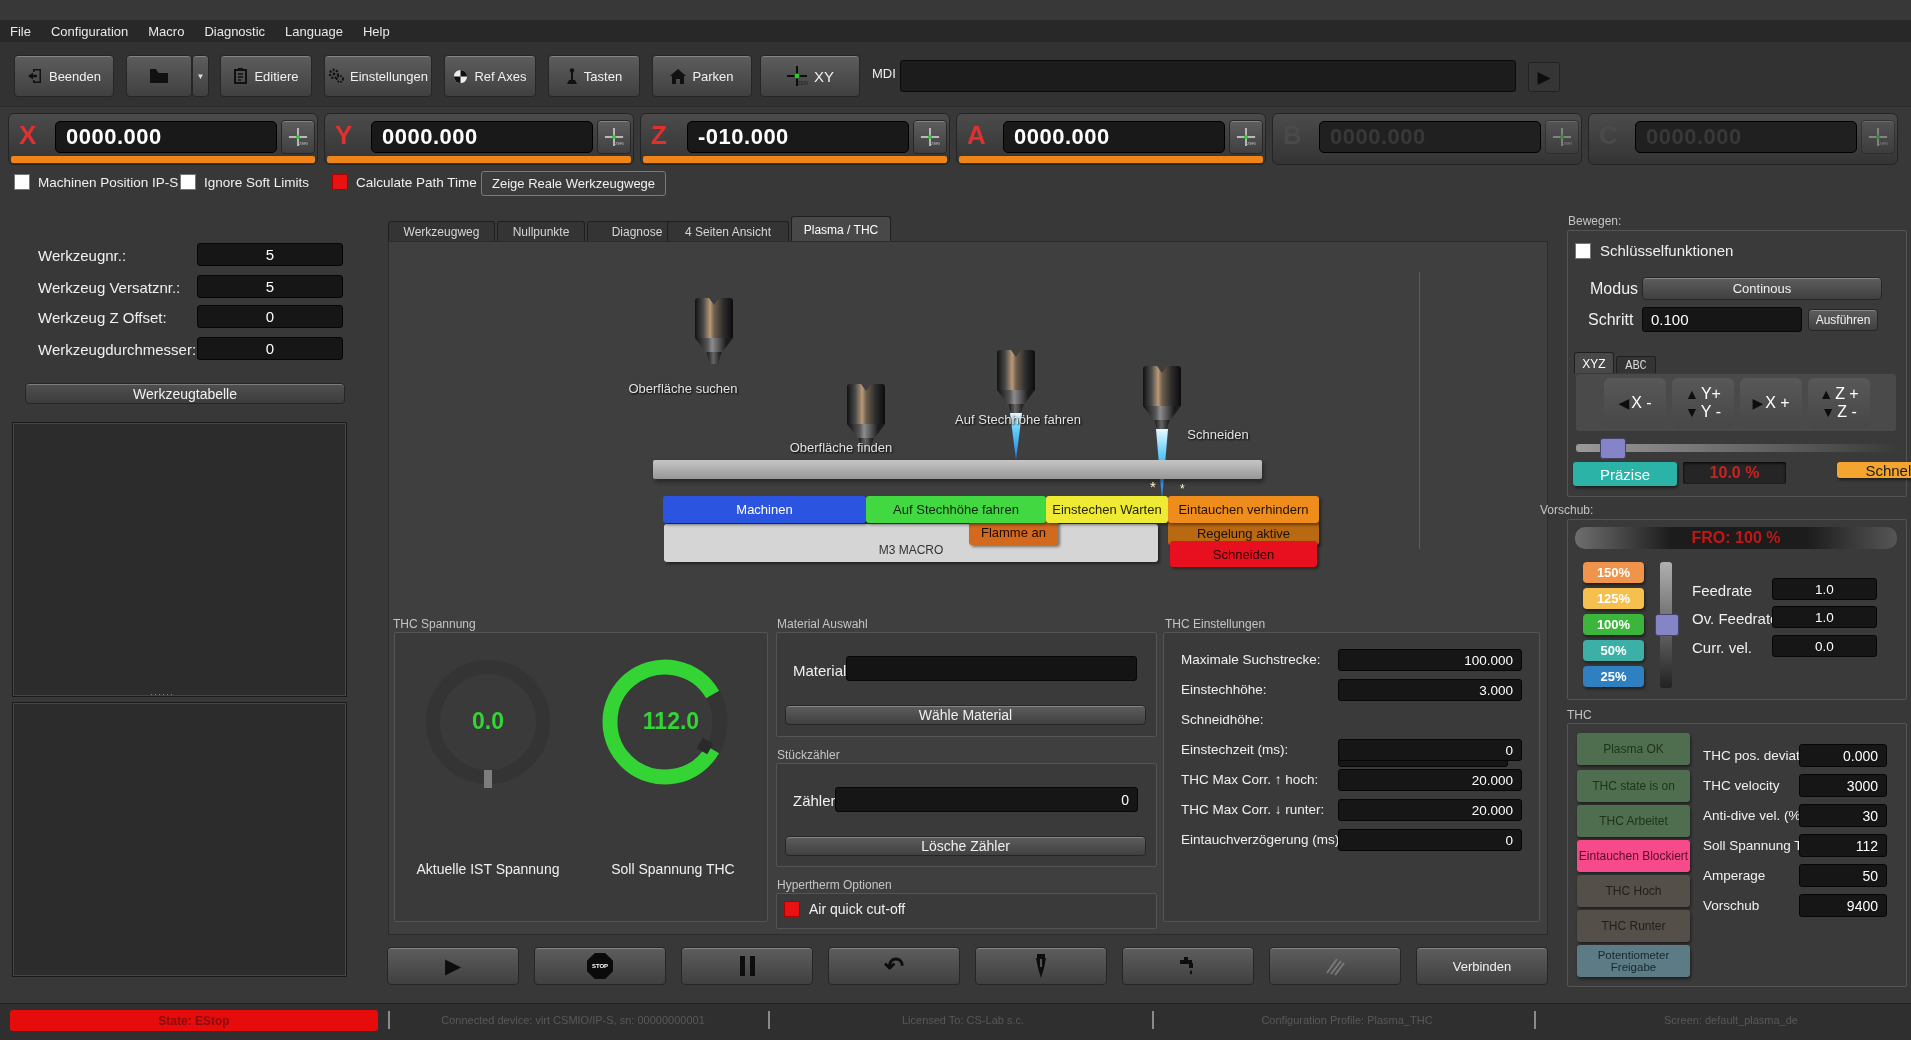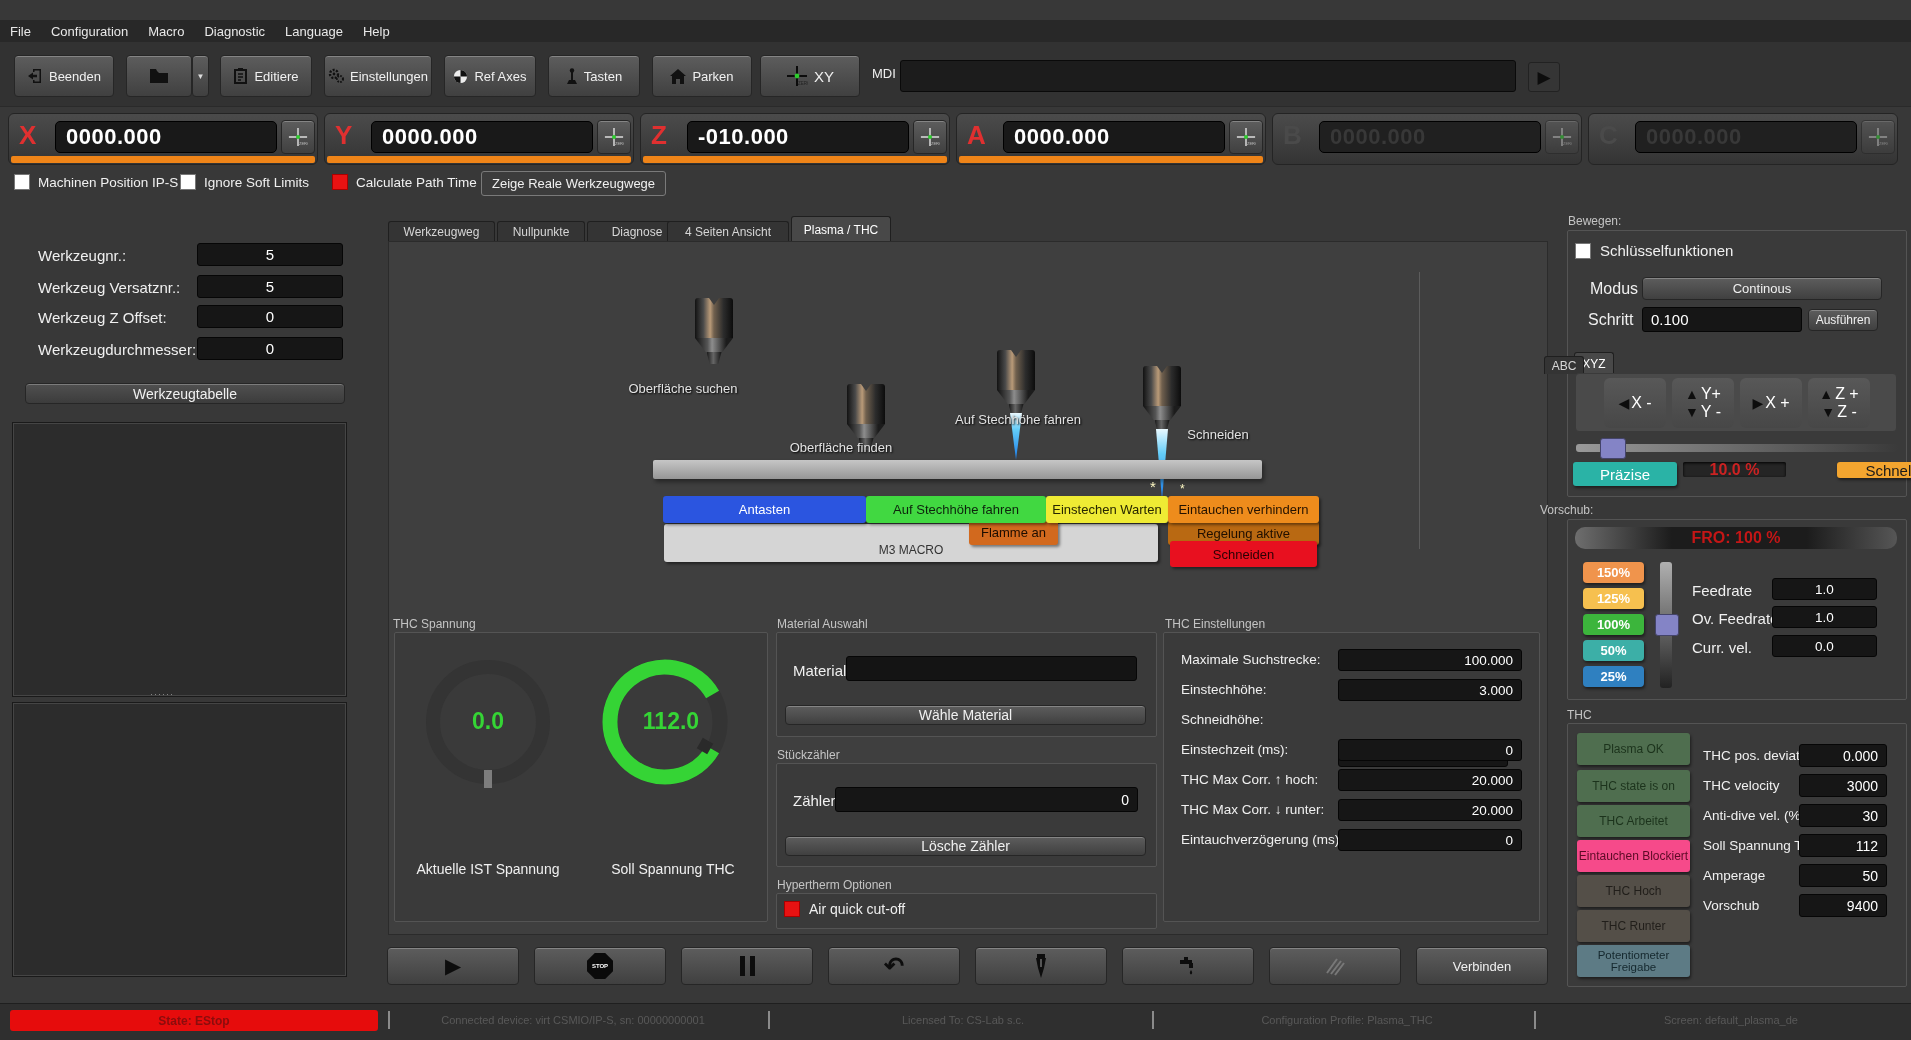--- a/index.html
+++ b/index.html
@@ -287,21 +287,21 @@
       <div class="t-shoulder"></div>
       <div class="t-tip"></div>
     </div>
   <div class="abs flame" style="left:1156px;top:429px;height:71px;"></div>
   <div class="stage-lbl" style="left:1163px;top:427px;width:110px;z-index:3;">Schneiden</div>
   <div class="abs" style="left:1150px;top:478px;color:#fff9c4;font-size:15px;z-index:3;">*</div>
   <div class="abs" style="left:1180px;top:482px;color:#fff9c4;font-size:12px;z-index:3;">*</div>
 
   <div class="abs" style="left:653px;top:460px;width:609px;height:19px;background:linear-gradient(#c6c6c6,#969696);border-radius:2px;box-shadow:2px 3px 4px rgba(0,0,0,.4);z-index:2;"></div>
 
-  <div class="seg" style="left: 663px; top: 496px; width: 203px; z-index: 5; background-color: rgb(43, 85, 224); color: rgb(255, 255, 255);">Antasten</div>
+  <div class="seg" style="left: 663px; top: 496px; width: 203px; z-index: 5; background-color: rgb(43, 85, 224); color: rgb(255, 255, 255);">Machinen</div>
   <div class="seg" style="left: 866px; top: 496px; width: 180px; z-index: 5; background-color: rgb(65, 216, 65); color: rgb(13, 35, 13);">Auf Stechhöhe fahren</div>
   <div class="seg" style="left: 1046px; top: 496px; width: 122px; z-index: 5; background-color: rgb(239, 235, 52); color: rgb(38, 38, 0);">Einstechen Warten</div>
   <div class="seg" style="left: 1168px; top: 496px; width: 151px; z-index: 5; background-color: rgb(238, 140, 28); color: rgb(36, 18, 0);">Eintauchen verhindern</div>
 
   <div class="seg" style="left: 664px; top: 524px; width: 494px; height: 38px; color: rgb(51, 51, 51); font-size: 12px; z-index: 1; align-items: flex-end; padding-bottom: 5px; background-color: rgb(213, 213, 213);">M3 MACRO</div>
   <div class="seg" style="left: 969px; top: 520px; width: 89px; height: 25px; color: rgb(29, 13, 0); z-index: 4; background-color: rgb(210, 105, 30);">Flamme an</div>
   <div class="seg" style="left: 1168px; top: 521px; width: 151px; height: 24px; color: rgb(32, 15, 0); z-index: 4; background-color: rgb(185, 105, 18);">Regelung aktive</div>
   <div class="seg" style="left: 1170px; top: 541px; width: 147px; height: 26px; color: rgb(43, 0, 4); z-index: 6; background-color: rgb(232, 16, 31);">Schneiden</div>
 
   <div class="abs gbt" style="left:393px;top:617px;">THC Spannung</div>
@@ -400,21 +400,21 @@
     <span class="cb"></span>
     <span class="lbl" style="font-size:15px;">Schlüsselfunktionen</span>
   </div>
   <div class="abs lbl" style="left:1590px;top:280px;font-size:16px;">Modus</div>
   <div class="abs btn" style="left:1642px;top:277px;width:240px;height:23px;font-size:13px;">Continous</div>
   <div class="abs lbl" style="left:1588px;top:311px;font-size:16px;">Schritt</div>
   <input class="abs field left" style="left: 1642px; top: 307px; width: 160px; height: 25px; background: rgb(22, 22, 22); border: 1px solid rgb(6, 6, 6); border-radius: 3px; color: rgb(255, 255, 255); font-size: 15px;" value="0.100">
   <div class="abs btn" style="left:1808px;top:309px;width:70px;height:22px;font-size:12px;">Ausführen</div>
 
   <div class="tab active" style="left:1574px;top:352px;width:40px;height:22px;">XYZ</div>
-  <div class="tab" style="left:1544px;top:356px;width:40px;height:18px;">ABC</div>
+  <div class="tab" style="left:1616px;top:356px;width:40px;height:18px;font-family:Liberation Mono, monospace;">ABC</div>
   <div class="abs" style="left:1575px;top:373px;width:322px;height:59px;background:#4a4a4a;border:1px solid #3a3a3a;border-radius:4px;box-sizing:border-box;"></div>
 
   <div class="jogcluster" style="left:1604px;">
     <div class="jogrow">
         <span class="tri">◀</span>
         <span>X -</span>
       </div>
   </div>
   <div class="jogcluster" style="left:1672px;">
     <div class="jogrow">
@@ -439,21 +439,21 @@
       </div>
     <div class="jogrow">
         <span class="tri">▼</span>
         <span>Z -</span>
       </div>
   </div>
 
   <div class="abs" style="left:1576px;top:444px;width:322px;height:8px;background:linear-gradient(90deg,#9a9a9a,#3a3a3a);border-radius:3px;"></div>
   <div class="abs" style="left:1600px;top:438px;width:24px;height:19px;background:#8484c6;border:1px solid #44446a;border-radius:3px;"></div>
   <div class="abs" style="left:1573px;top:462px;width:104px;height:24px;background:#2ab3a6;border-radius:3px;display:flex;align-items:center;justify-content:center;color:#fff;font-size:15px;box-shadow:1px 2px 3px rgba(0,0,0,.5);">Präzise</div>
-  <div class="abs" style="left:1683px;top:462px;width:103px;height:15px;background:#252525;border-radius:2px;display:flex;align-items:center;justify-content:center;color:#c22;font-size:16px;font-weight:bold;box-shadow:inset 0 1px 3px #000;">10.0 %</div>
+  <div class="abs" style="left:1683px;top:462px;width:103px;height:22px;background:#252525;border-radius:2px;display:flex;align-items:center;justify-content:center;color:#c22;font-size:16px;font-weight:bold;box-shadow:inset 0 1px 3px #000;">10.0 %</div>
   <div class="abs" style="left:1837px;top:462px;width:106px;height:16px;background:#f3a52f;border-radius:3px;display:flex;align-items:center;justify-content:center;color:#1a1a1a;font-size:15px;box-shadow:1px 2px 3px rgba(0,0,0,.5);">Schnell</div>
 
   <div class="abs gbt" style="left:1540px;top:503px;">Vorschub:</div>
   <div class="abs gb" style="left:1567px;top:519px;width:340px;height:181px;"></div>
   <div class="abs" style="left:1575px;top:527px;width:322px;height:22px;border-radius:10px;background:linear-gradient(90deg,#6e6e6e,#1c1c1c 30%,#1c1c1c 72%,#565656);display:flex;align-items:center;justify-content:center;color:#c41616;font-size:16px;font-weight:bold;">FRO: 100 %</div>
   <div class="pctbtn" style="top: 562px; background-color: rgb(240, 148, 76);">150%</div>
   <div class="pctbtn" style="top: 588px; background-color: rgb(246, 192, 79);">125%</div>
   <div class="pctbtn" style="top: 614px; background-color: rgb(60, 181, 60);">100%</div>
   <div class="pctbtn" style="top: 640px; background-color: rgb(60, 175, 167);">50%</div>
   <div class="pctbtn" style="top: 666px; background-color: rgb(47, 128, 192);">25%</div>

